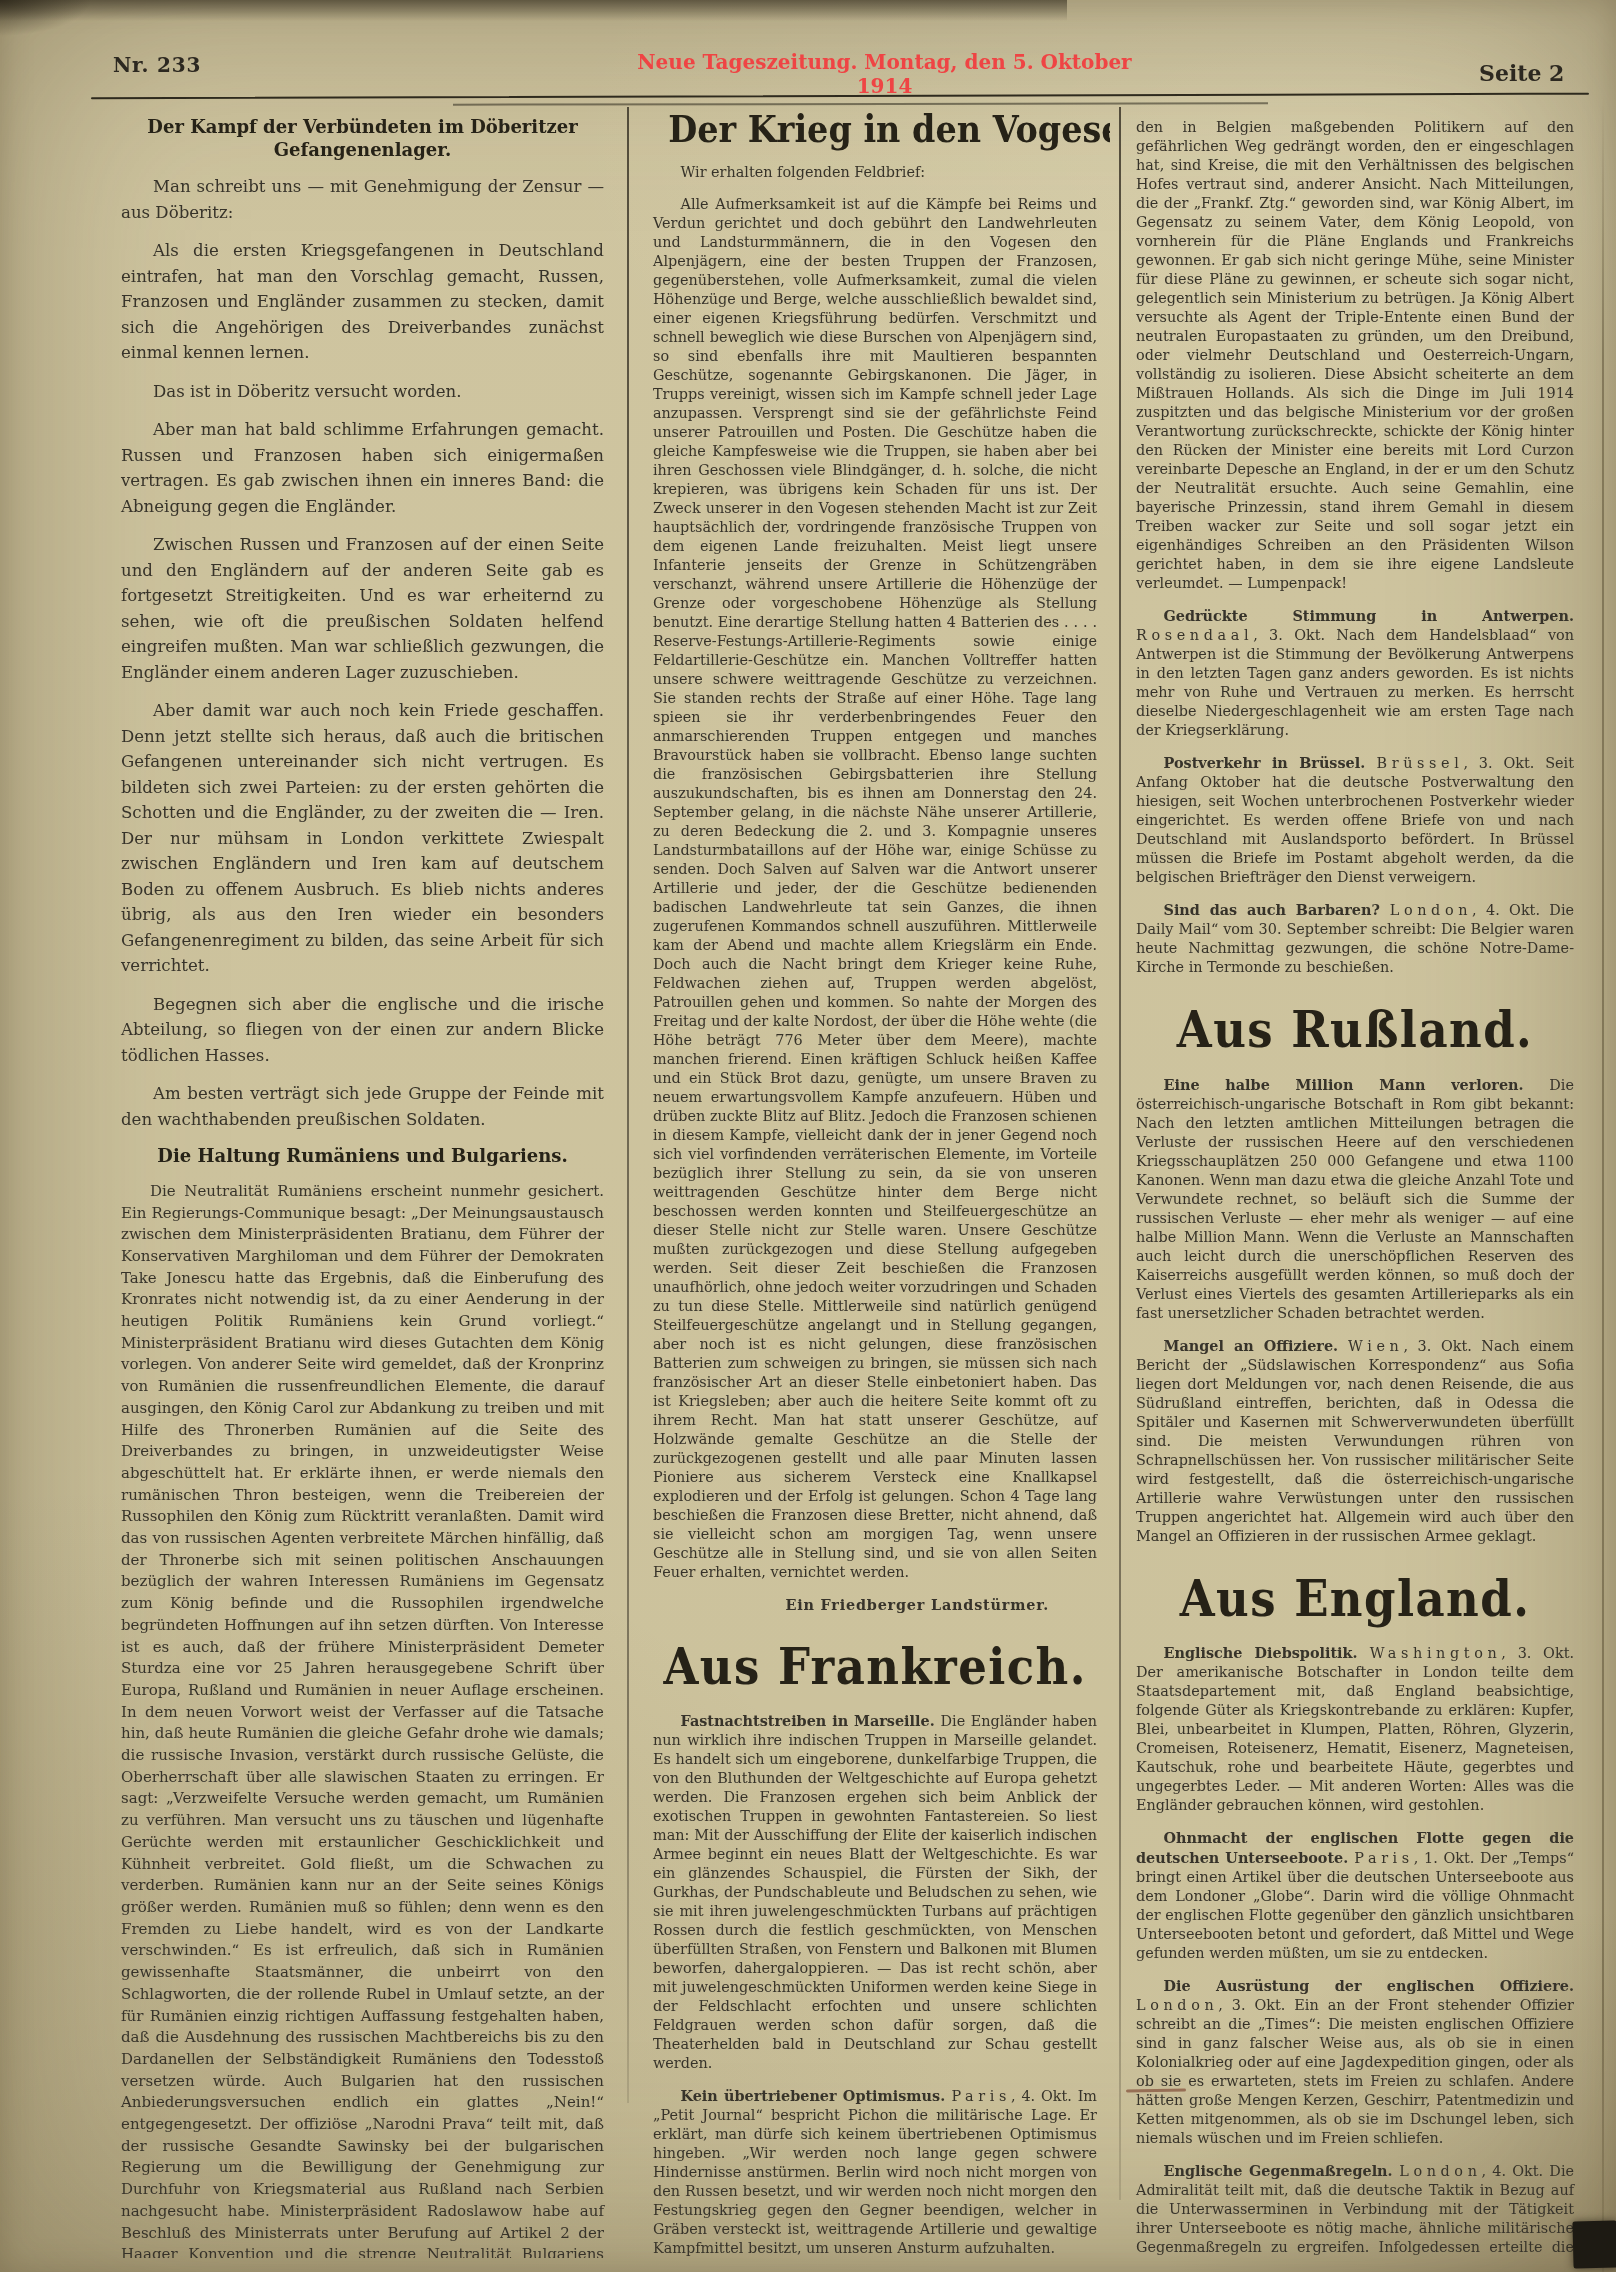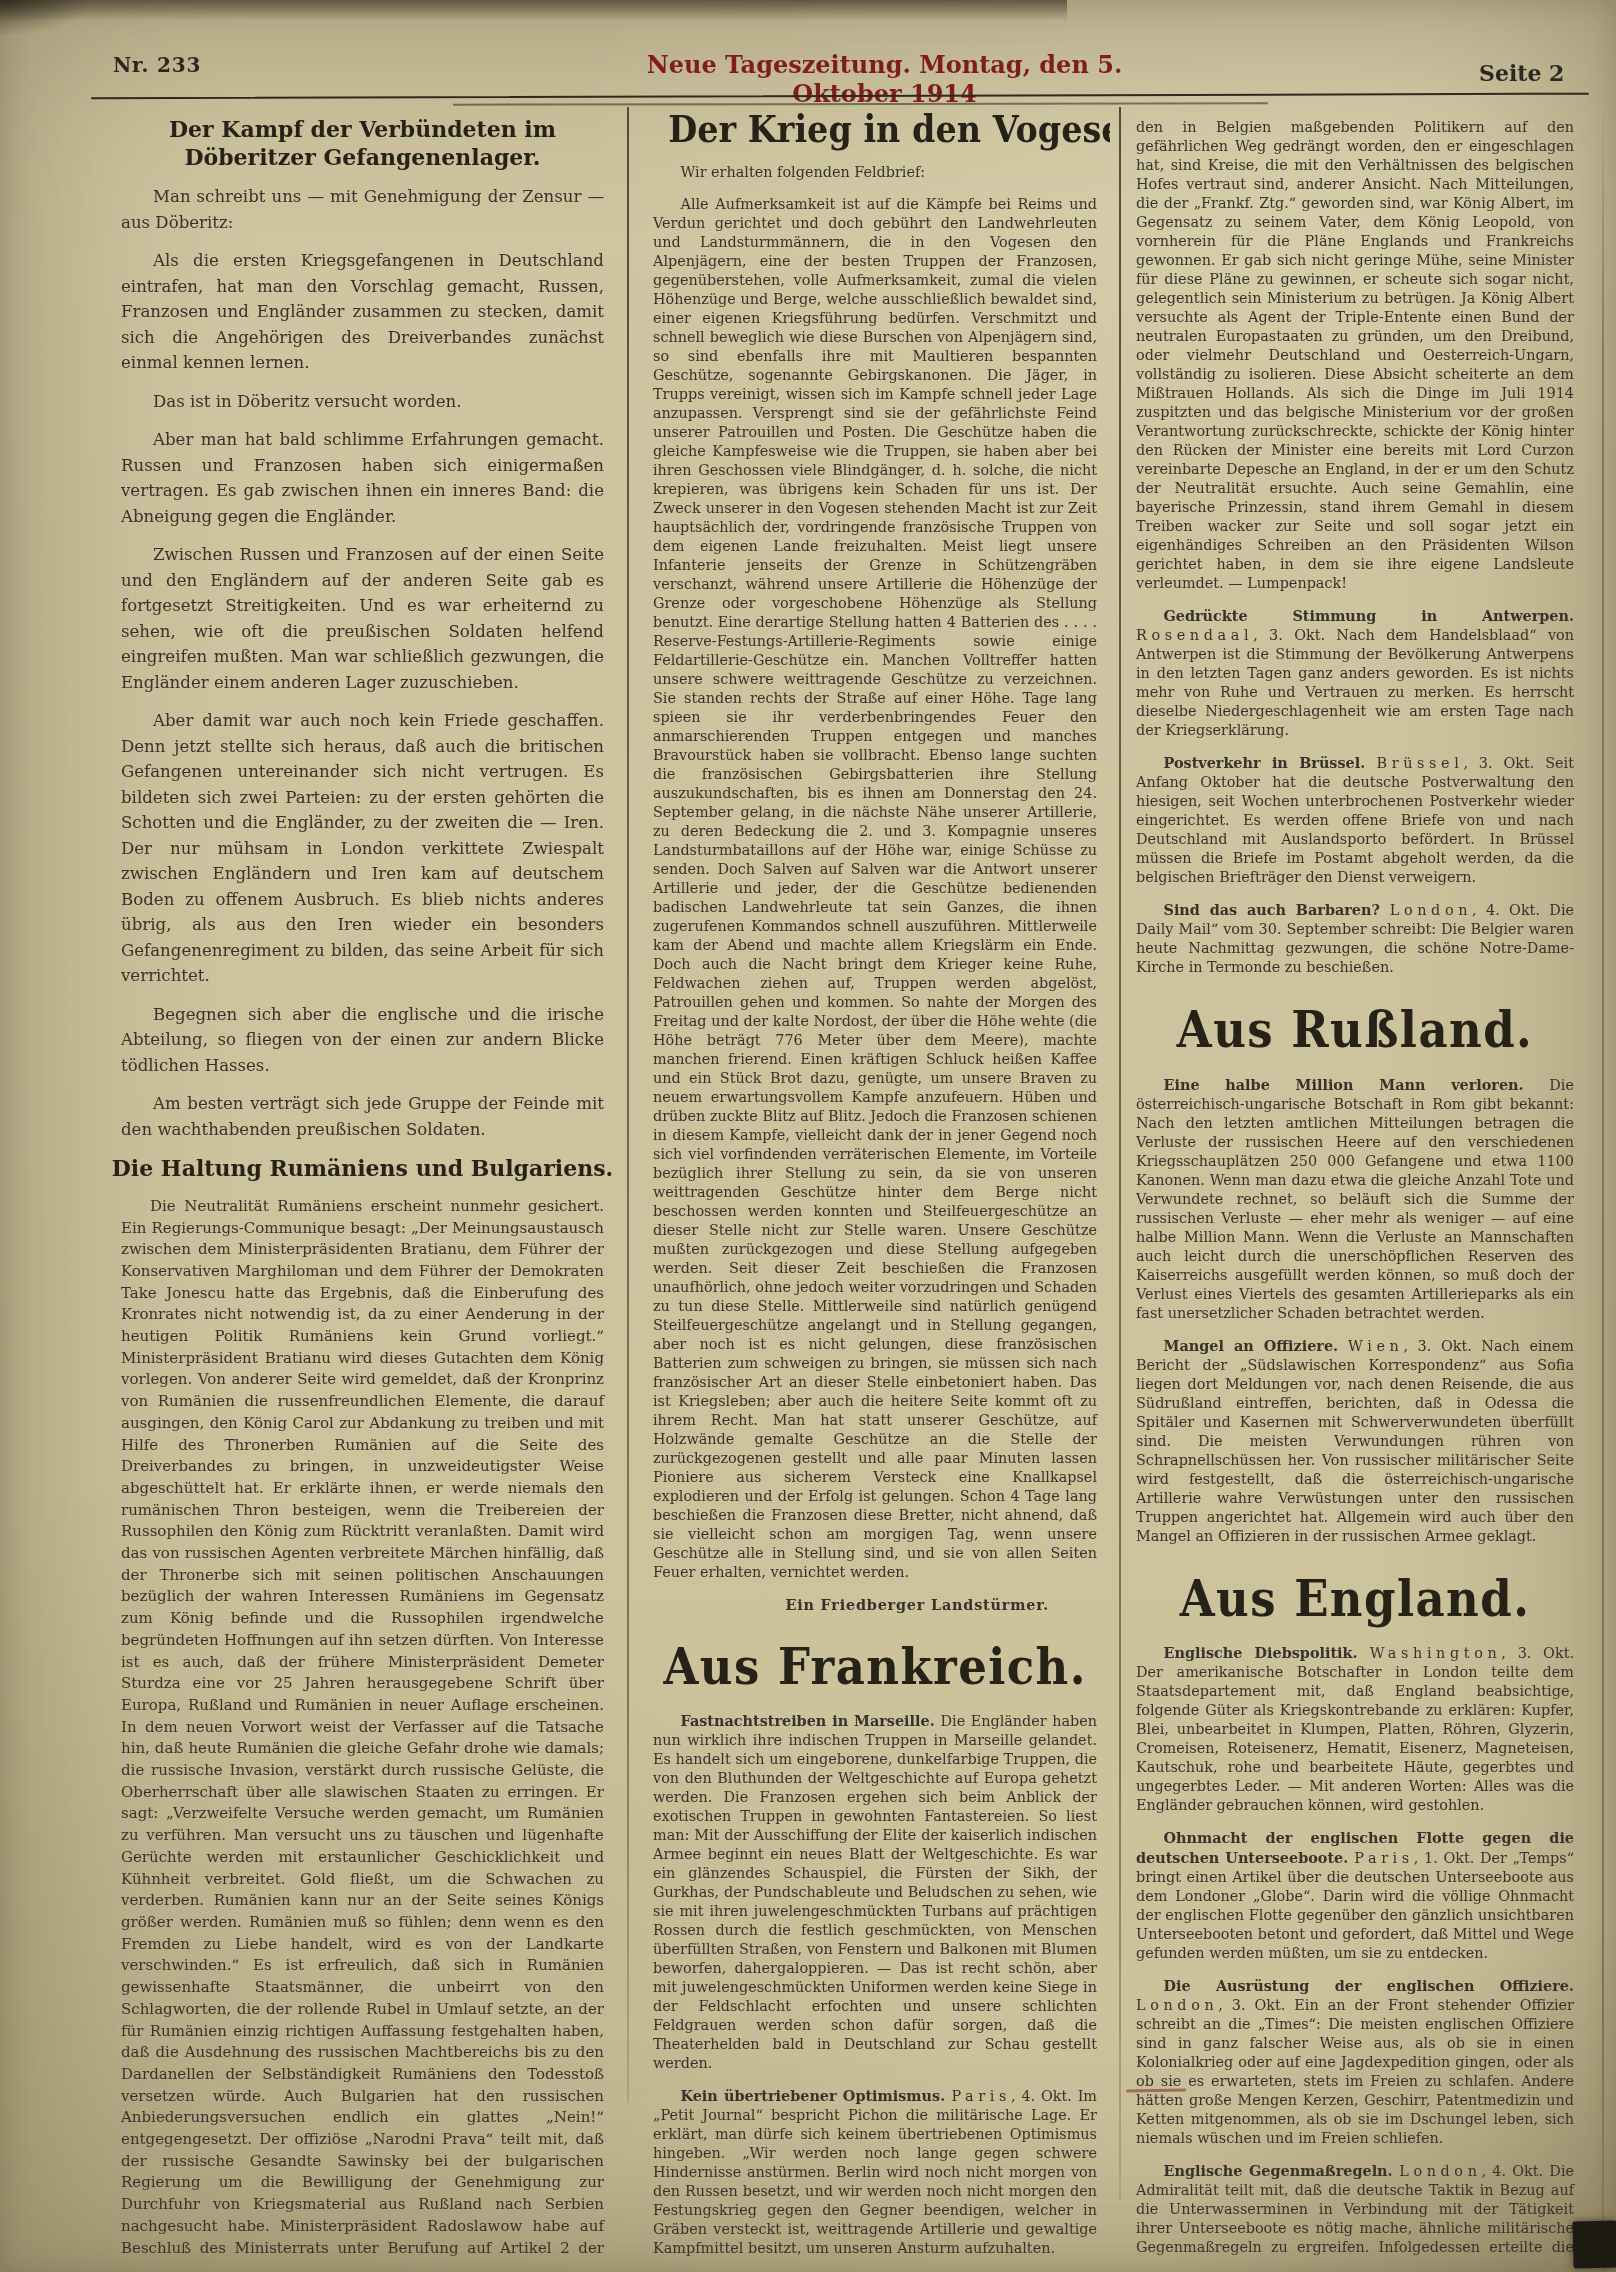--- a/index.html
+++ b/index.html
@@ -21,42 +21,42 @@
   .top-shadow{position:absolute;top:0;left:0;width:1067px;height:21px;
     background:linear-gradient(180deg, rgba(38,32,20,.55), rgba(38,32,20,0));}
   .corner-shadow{position:absolute;top:0;left:0;width:121px;height:48px;
     background:radial-gradient(121px 48px at 0 0, rgba(30,26,16,.65), transparent 75%);}
   .page-edge-line{position:absolute;top:97px;bottom:0;left:1602px;width:2.4px;
     background:linear-gradient(rgba(64,52,28,.0), rgba(64,52,28,.40) 12%, rgba(64,52,28,.40) 88%, rgba(64,52,28,.1));}
 
   
   .header .issue-no{position:absolute;left:113px;top:53px;font-size:20px;font-weight:bold;letter-spacing:0.8px;color:#2c2820;}
   .header .masthead{position:absolute;left:630px;top:50px;width:509px;text-align:center;
-    font-size:24px;font-weight:bold;color:#7f1d1d;}
+    font-size:20px;font-weight:bold;color:#ef4444;}
   .header .page-label{position:absolute;left:1479px;top:60px;font-size:22px;font-weight:bold;color:#2c2820;text-align:center;}
   .top-rule{position:absolute;left:91px;right:27.5px;top:95px;height:2.4px;background:#2e2a1e;
     transform:rotate(-0.18deg);border-radius:1.6px;}
   .top-rule-2{position:absolute;left:453px;right:348px;top:103px;height:1.6px;background:#2e2a1e;opacity:.55;
     transform:rotate(-0.1deg);}
 
   
   .divider{position:absolute;top:107px;width:1.6px;
     background:linear-gradient(rgba(52,46,34,.8), rgba(52,46,34,.5) 80%, rgba(52,46,34,.15));}
   .divider-1{left:627px;height:1996px;}
   .divider-2{left:1119px;height:2093px;}
 
   
   .column{position:absolute;top:105px;height:2153px;overflow:hidden;}
   .col-1{left:108px;width:509px;}
   .col-2{left:640px;width:470px;}
   .col-3{left:1123px;width:464px;}
 
   .article{margin:0;}
   .headline{font-weight:bold;text-align:center;color:#262217;}
-  .h-article{font-size:22px;line-height:1.25;margin:11.3px 0 13px;}
+  .h-article{font-size:18px;line-height:1.25;margin:11.3px 0 13px;}
   .h-big{font-size:38px;line-height:1.1;margin:3.2px 0 11.3px;white-space:nowrap;
     transform:scaleX(.88);transform-origin:50% 50%;}
   .h-major{font-size:50px;line-height:1.15;margin:24px 0 16px;white-space:nowrap;
     transform:scaleX(.9);transform-origin:50% 50%;letter-spacing:1.6px;}
 
   .para{margin:13px;text-align:justify;text-indent:27.5px;
     font-size:14.4px;line-height:19px;hyphens:none;}
   .col-1 .size-large .para{font-size:16.6px;line-height:25.5px;text-indent:32px;}
   .col-1 .size-medium .para{font-size:15px;line-height:21.7px;text-indent:29px;}
   .para.noindent{text-indent:0;}

